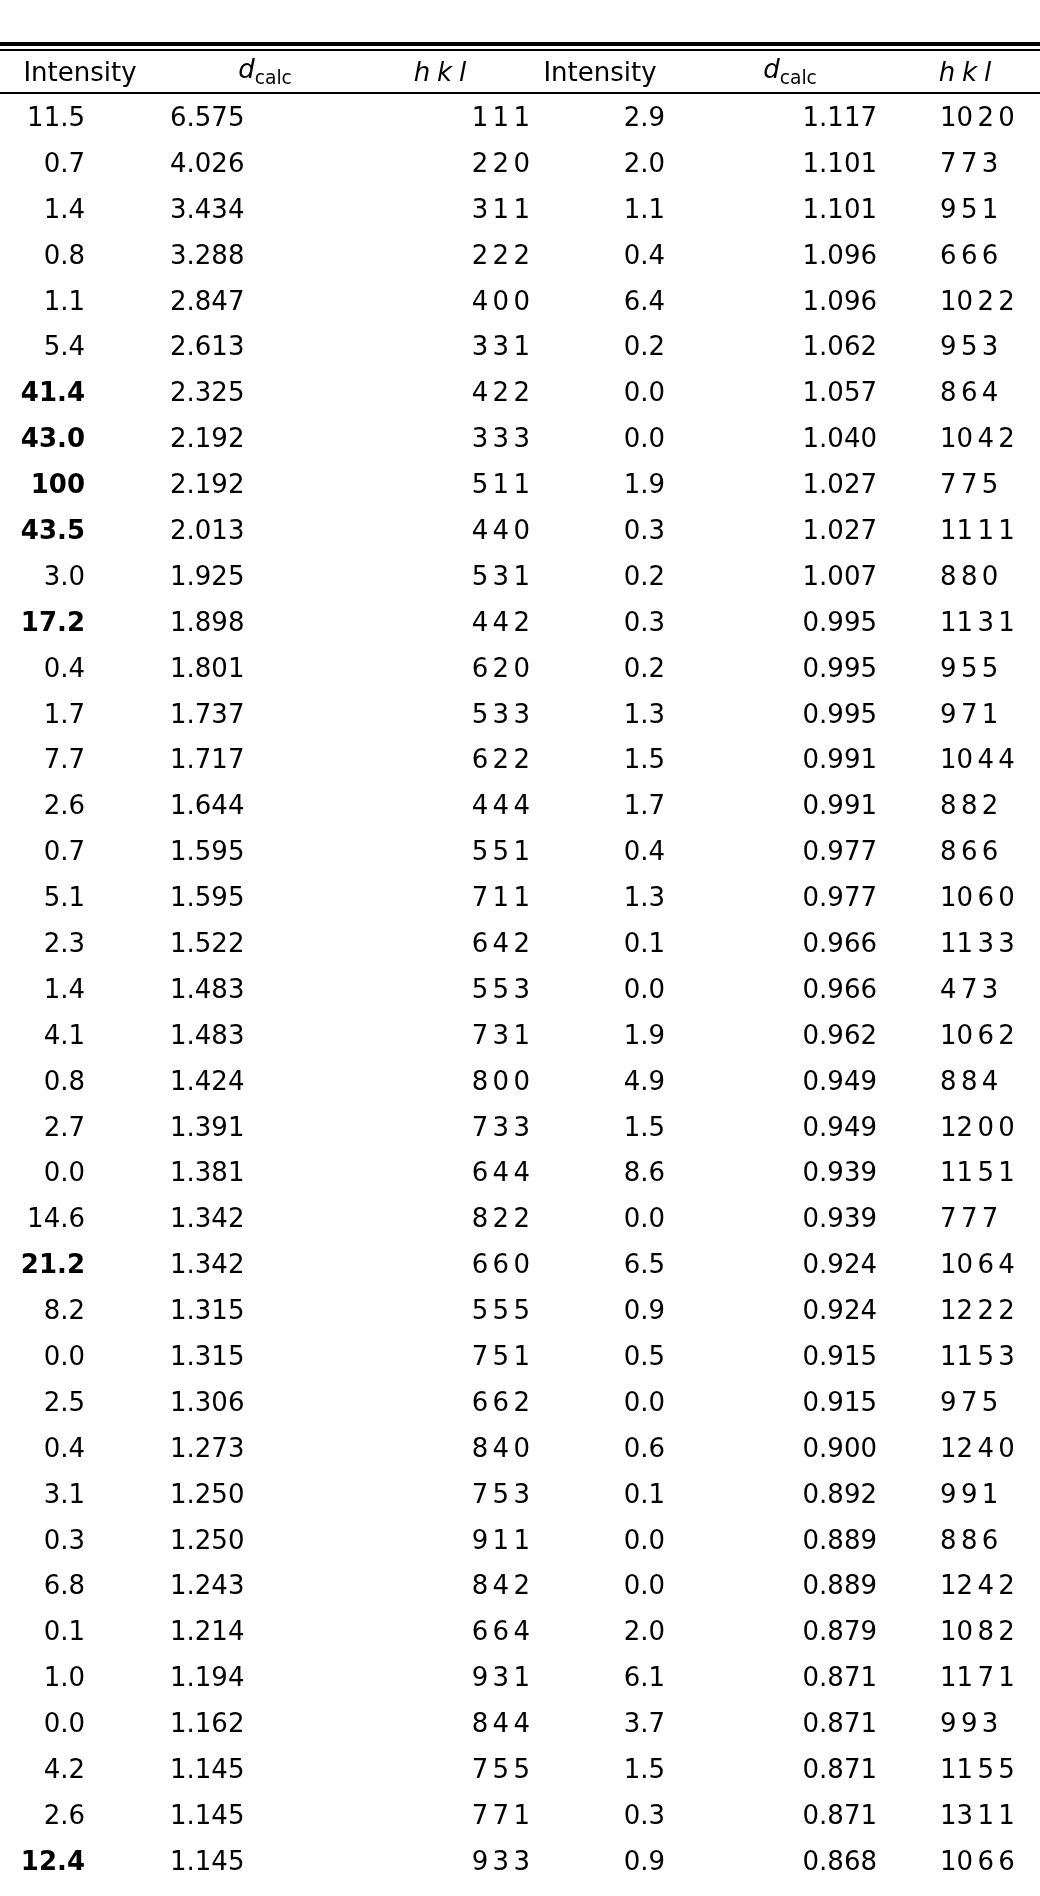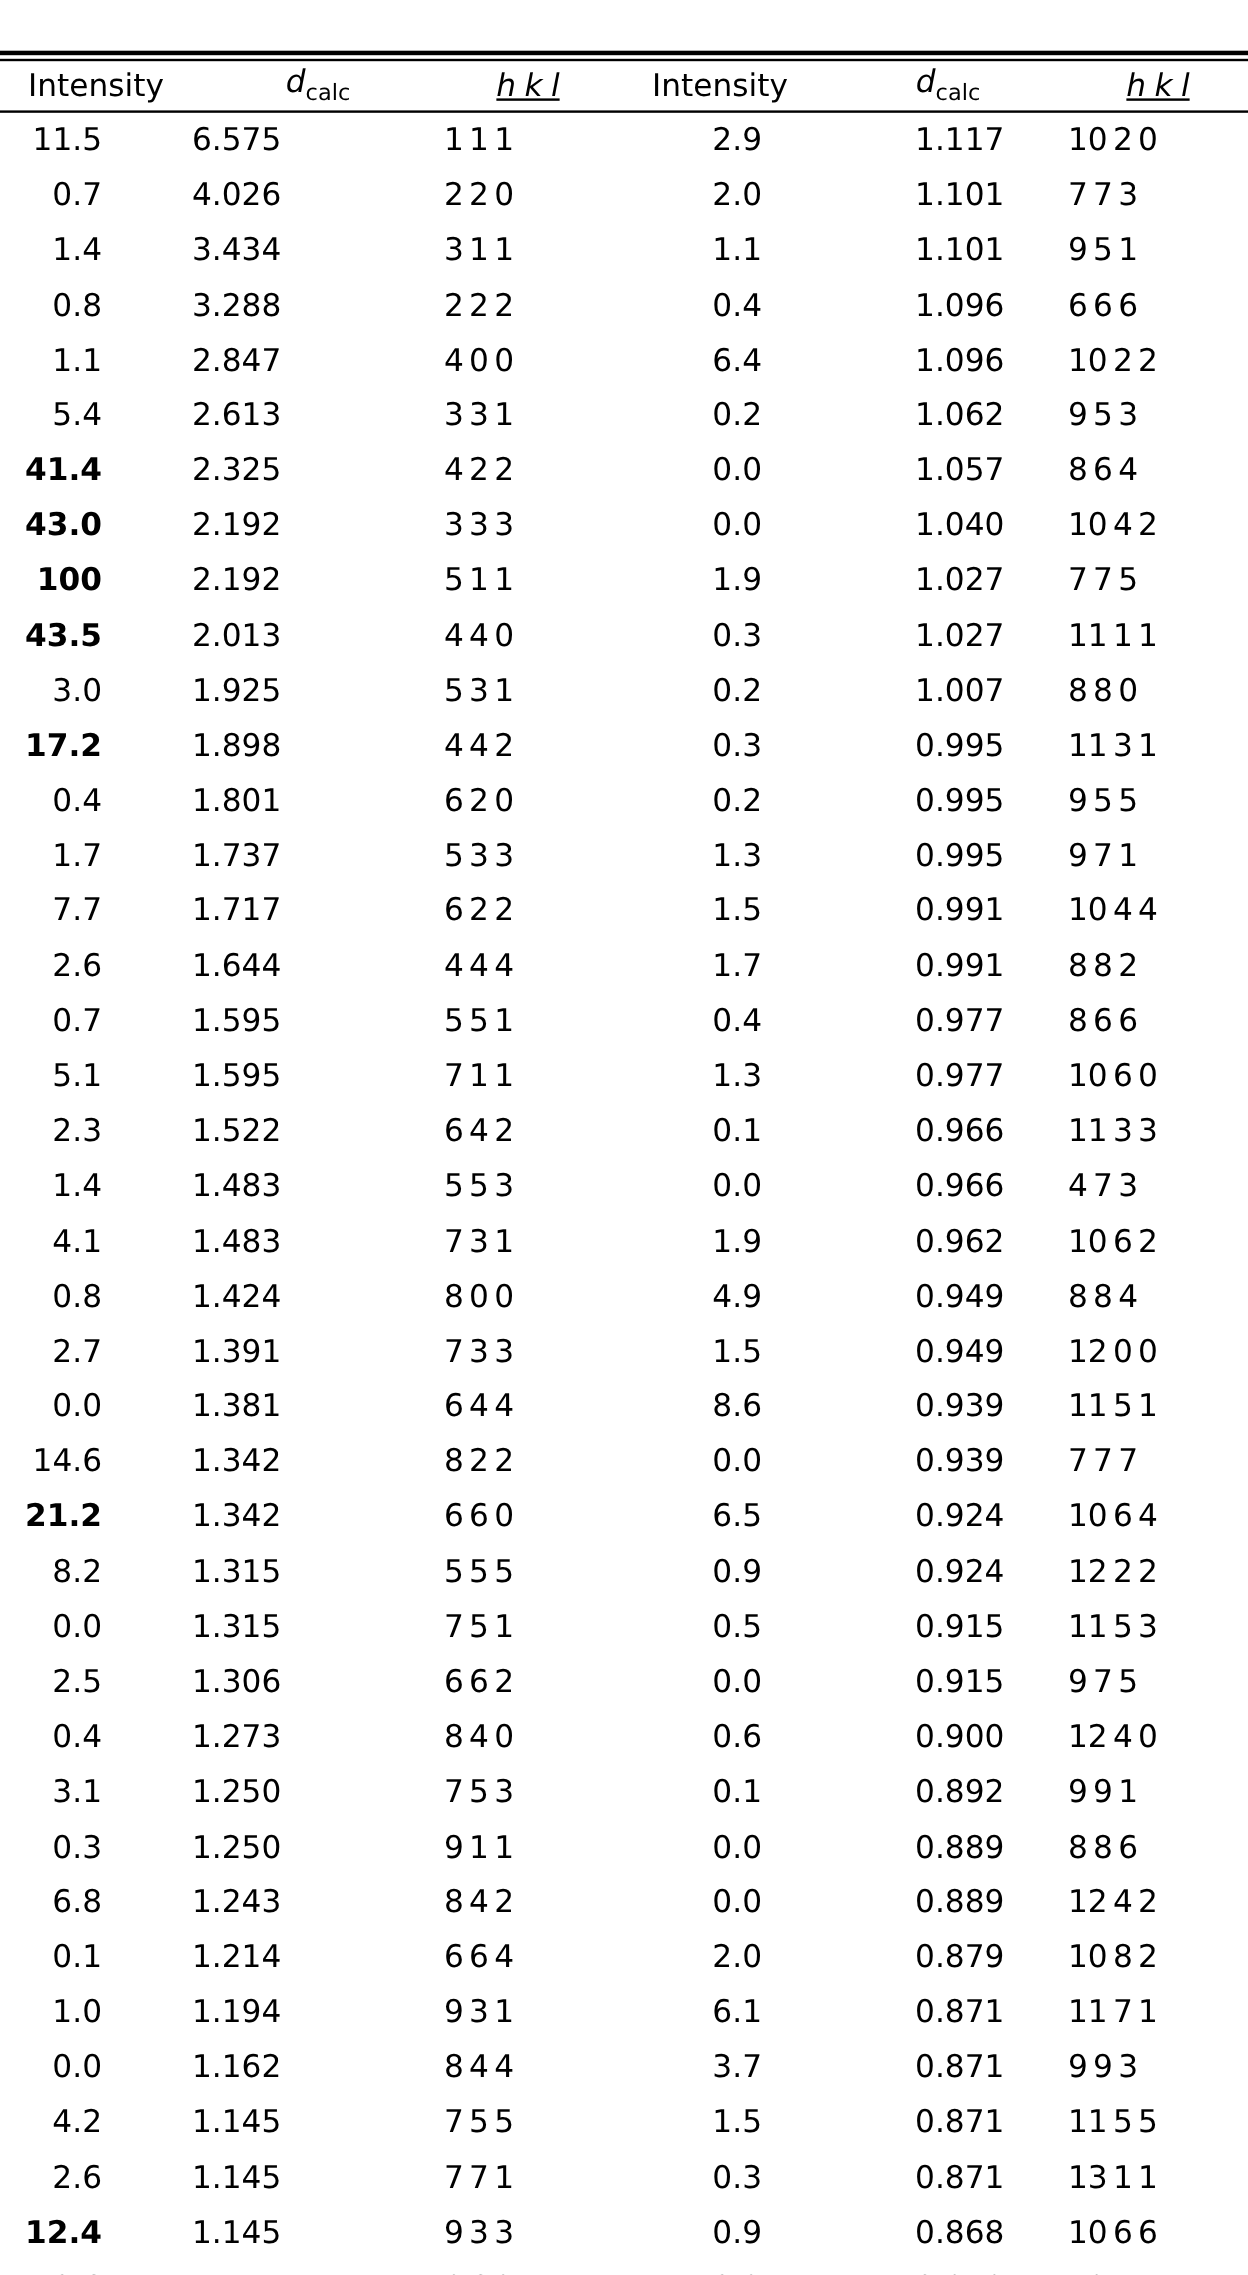--- a/index.html
+++ b/index.html
@@ -32,37 +32,38 @@
     display: grid;
     grid-template-columns: 160px 210px 140px 180px 200px 150px;
     align-items: center;
   }
   .t-header {
     height: 41px;
     border-bottom: 2px solid #000;
   }
   .t-body .grid-row {
     height: 45.9px;
+    gap: 10px;
   }
   .cell { white-space: nowrap; }
   .c1 { text-align: right; padding-right: 75px; }
   .c2 { text-align: left; padding-right: 60px; }
-  .c3 { text-align: left; }
+  .c3 { text-align: right; }
   .c4 { text-align: right; padding-right: 55px; }
   .c5 { text-align: right; padding-right: 53px; }
   .c6 { text-align: left; }
   .h-center { text-align: center; padding-right: 0; }
   .hkl { word-spacing: -0.15em; }
   .bold { font-weight: bold; }
   .ital { font-style: italic; }
   .dhead sub {
     font-size: 0.72em;
     font-style: normal;
   }
-  .hkl-head { word-spacing: -0.05em; text-decoration: underline; }
+  .hkl-head { word-spacing: -0.05em; }
 </style>
 </head>
 <body>
 
 <div class="page">
   <div class="rule-top"></div>
 
   <div class="grid-row t-header">
     <div class="cell c1 h-center">
       <span>Intensity</span>

